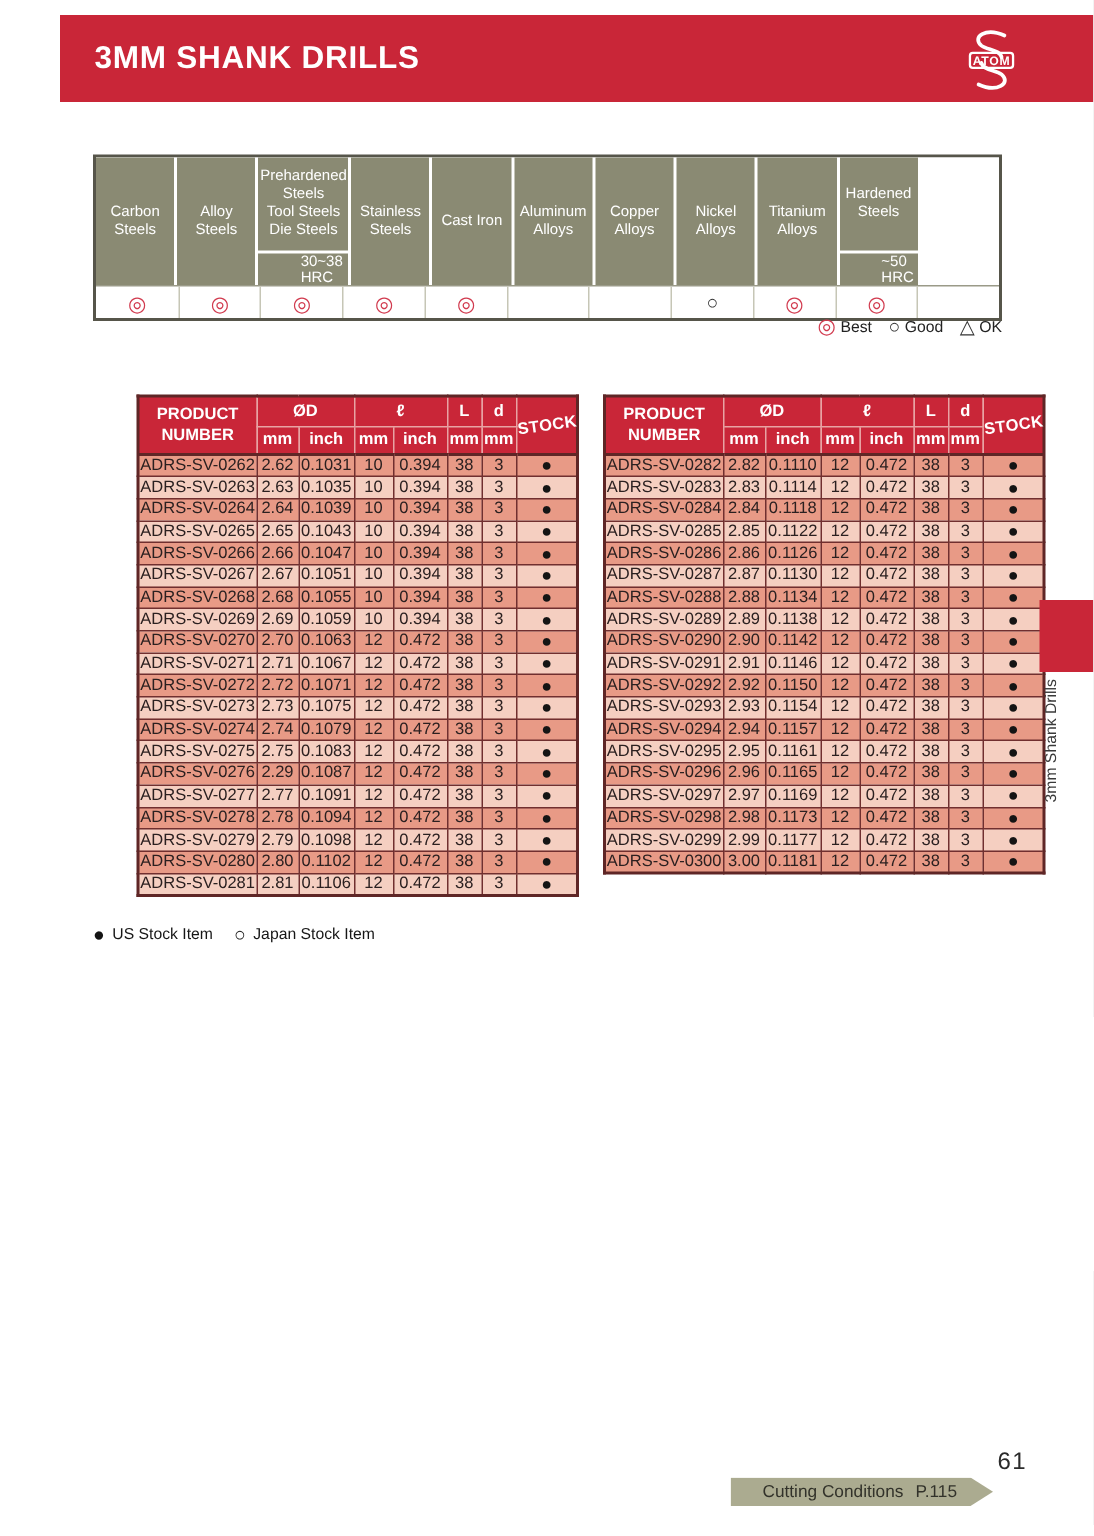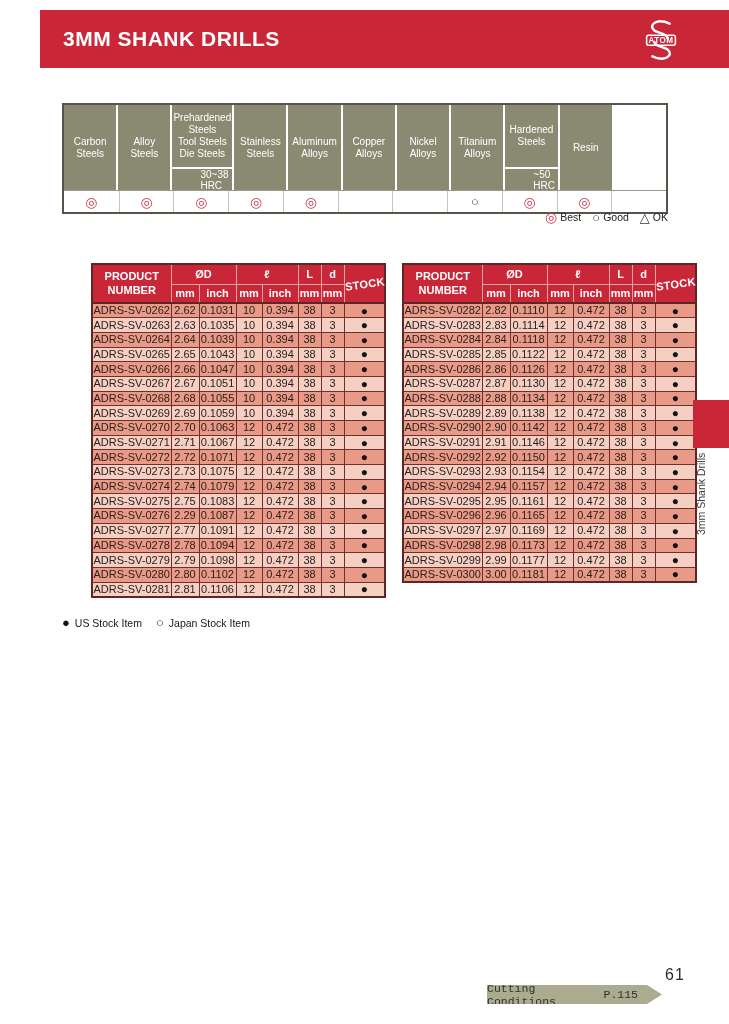--- a/index.html
+++ b/index.html
@@ -89,23 +89,23 @@
     display:flex; align-items:center; justify-content:center;
     writing-mode:vertical-rl; transform:rotate(180deg);
     font-size:10.5px; color:#3a3a3a; white-space:nowrap;
   }
 
   
   .footer-arrow {
     position:absolute; left:487px; top:985px; width:175px; height:19px;
     background:#abab90;
     clip-path:polygon(0 0, 160px 0, 175px 50%, 160px 100%, 0 100%);
-    display:flex; align-items:center; 
+    display:flex; align-items:center; justify-content:flex-end;
     padding-right:24px; gap:8px;
-    font-size:11.5px; color:#32322a;font-family:Liberation Mono, monospace;
+    font-size:11.5px; color:#32322a;
   }
   .page-number {
     position:absolute; left:665px; top:966px; font-size:16px; color:#2b2b2b;
     letter-spacing:1px;
   }
 </style>
 </head>
 <body>
 
 <div class="page">
@@ -137,42 +137,42 @@
 Steels
 Tool Steels
 Die Steels</div>
           <div class="mat-sub">30~38 HRC</div>
         </div>
         <div class="mat-col">
           <div class="mat-label">Stainless
 Steels</div>
         </div>
         <div class="mat-col">
+          <div class="mat-label">Cast Iron</div>
+        </div>
+        <div class="mat-col">
           <div class="mat-label">Aluminum
 Alloys</div>
         </div>
         <div class="mat-col">
           <div class="mat-label">Copper
 Alloys</div>
         </div>
         <div class="mat-col">
           <div class="mat-label">Nickel
 Alloys</div>
         </div>
         <div class="mat-col">
           <div class="mat-label">Titanium
 Alloys</div>
         </div>
         <div class="mat-col">
           <div class="mat-label">Hardened
 Steels</div>
           <div class="mat-sub">~50 HRC</div>
-        </div>
-        <div class="mat-col">
-          <div class="mat-label">Resin</div>
         </div>
       </div>
     <div class="mat-sym-row" id="matSyms">
         <div>
           <span class="sym-best">◎</span>
         </div>
         <div>
           <span class="sym-best">◎</span>
         </div>
         <div>

